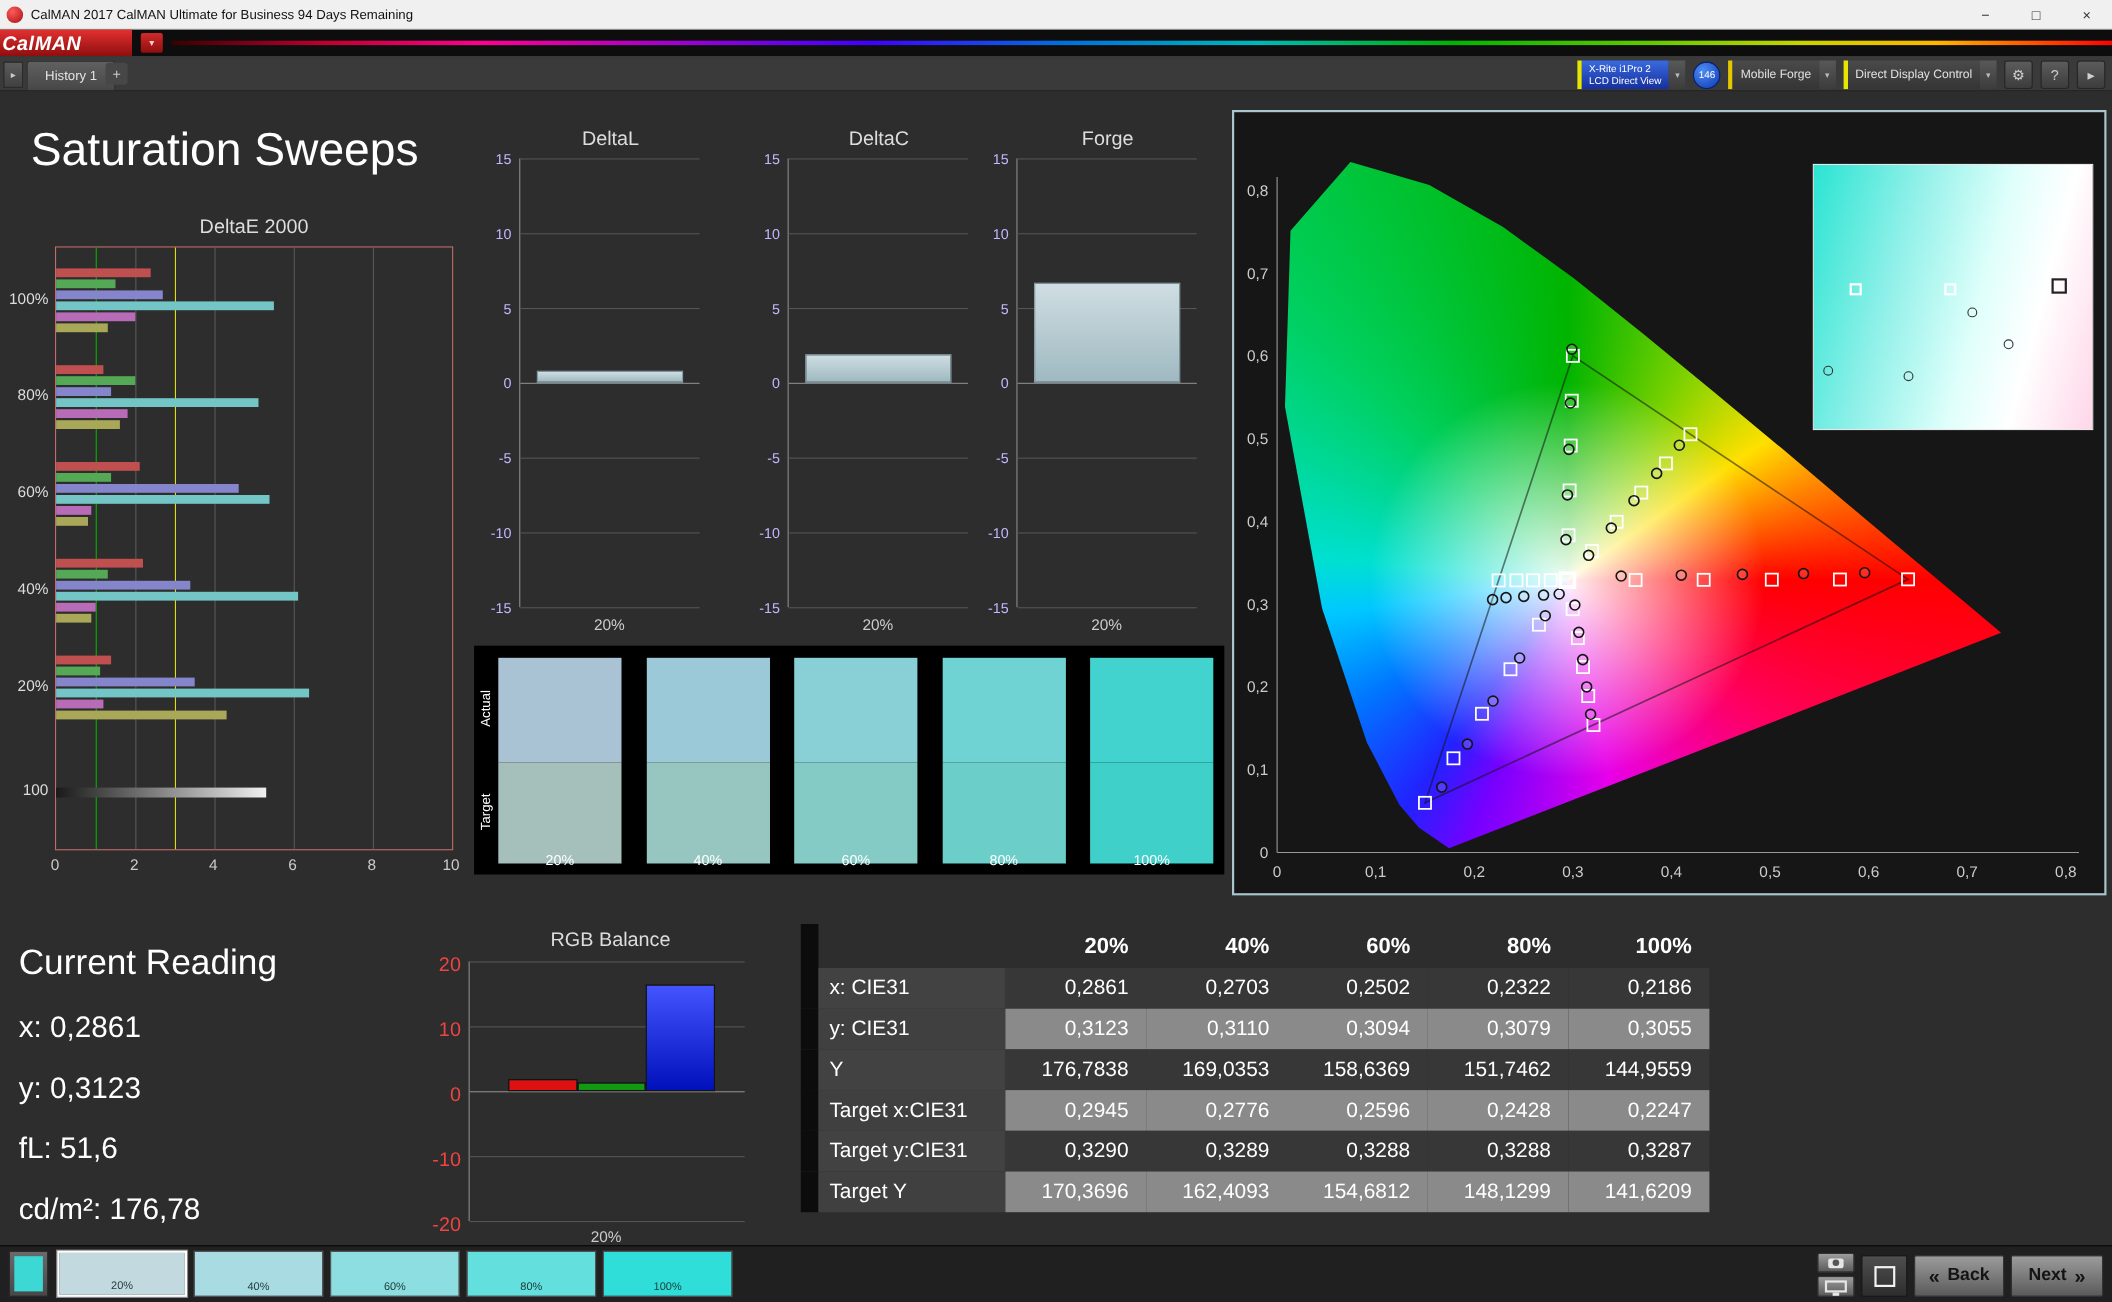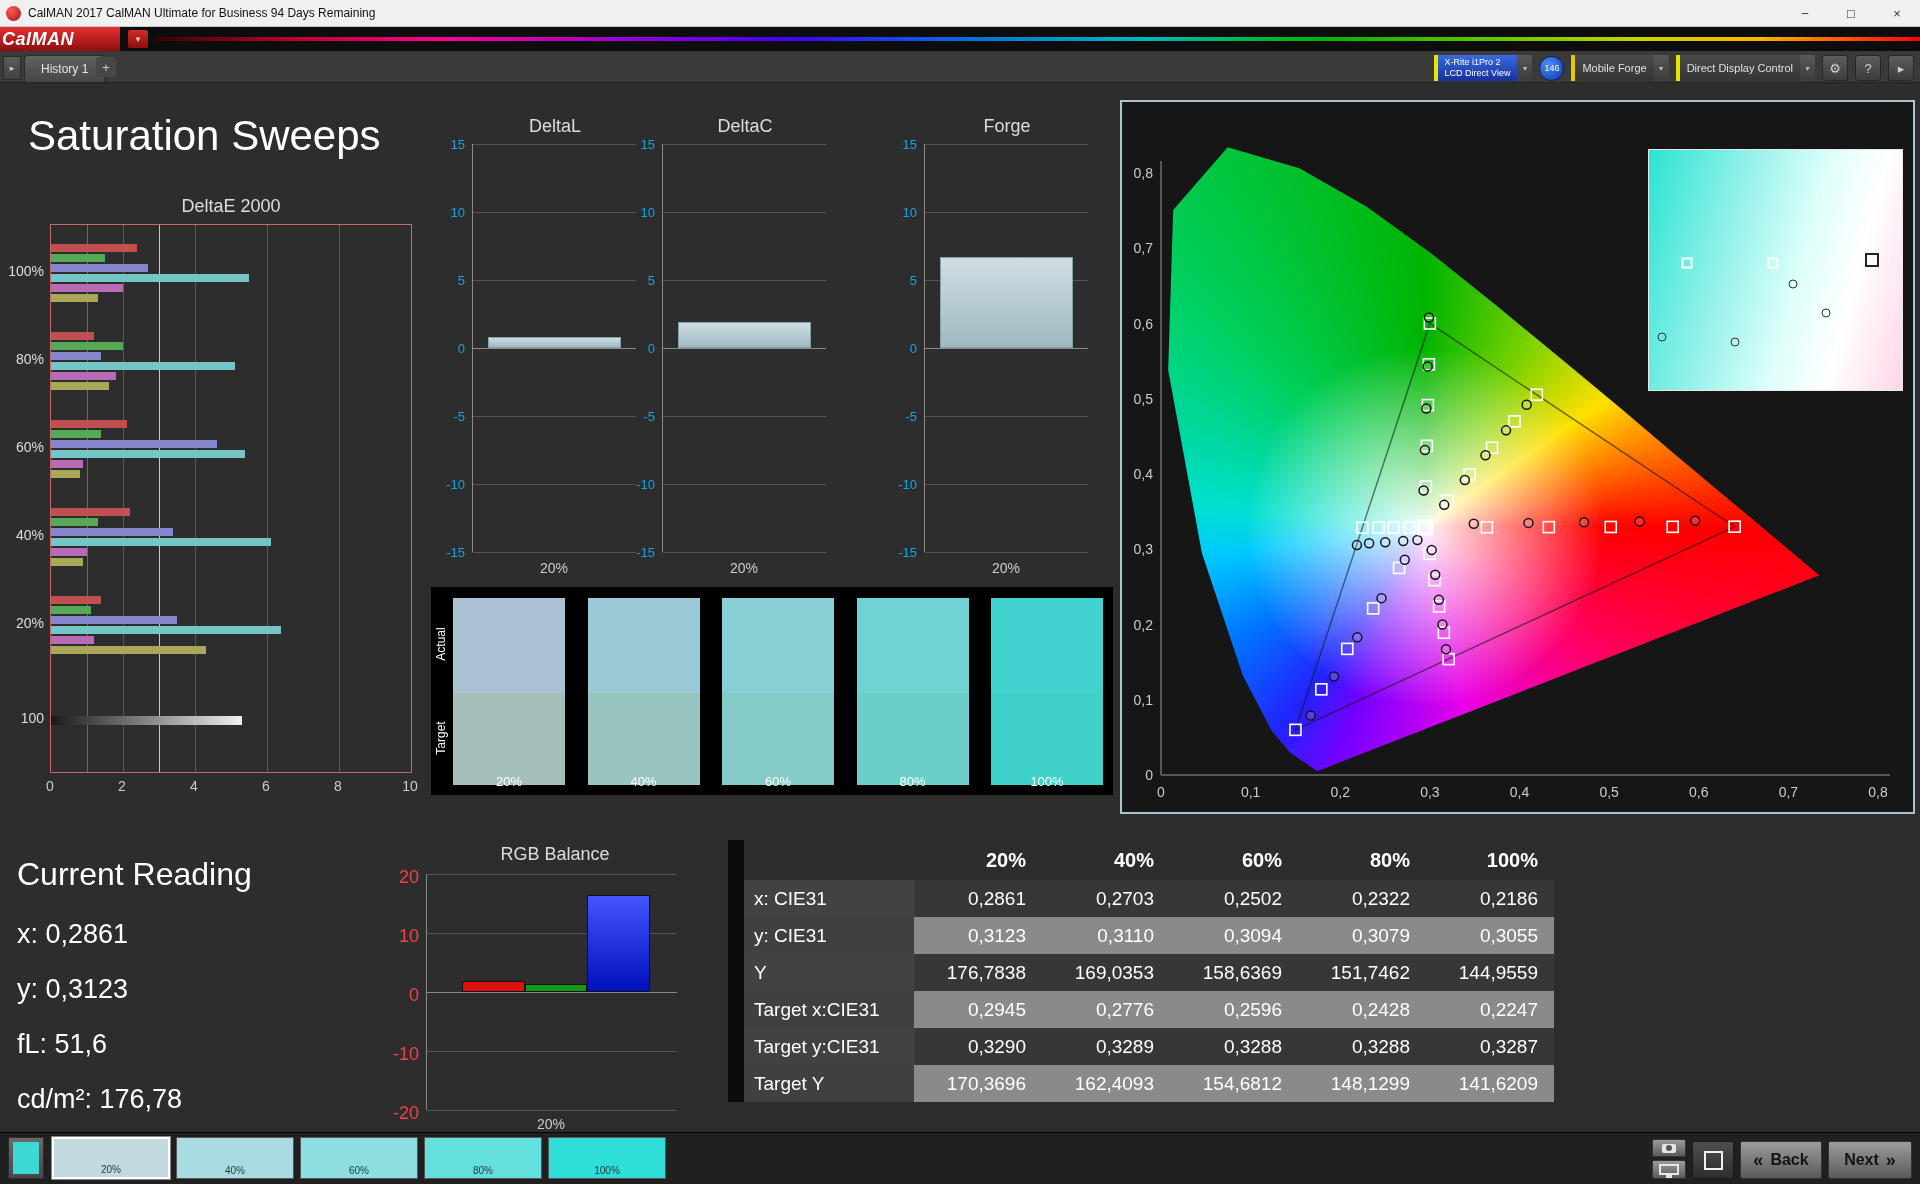--- a/index.html
+++ b/index.html
@@ -46,24 +46,24 @@
   #deltae-plot{position:absolute;left:42px;top:28px;width:360px;height:547px;border:1px solid #c46a6a;box-sizing:content-box;}
   .vline{position:absolute;top:0;bottom:0;width:1px;}
   .vline.grid{background:#585858;}
   .de-group{position:absolute;left:0;width:100%;}
   .de-bar{height:8px;margin-bottom:2px;}
   .de-xticks{position:absolute;left:42px;top:582px;width:360px;height:18px;}
   .de-xticks span{position:absolute;transform:translateX(-50%);font-size:14px;color:#ccc;}
 
   
   .mini-chart{position:absolute;top:116px;width:200px;height:470px;}
-  #chart-deltal{left:440px;} #chart-deltac{left:630px;} #chart-deltah{left:892px;}
+  #chart-deltal{left:440px;} #chart-deltac{left:684px;} #chart-deltah{left:892px;}
   .mini-title{text-align:center;padding-left:30px;font-size:18px;color:#ddd;}
   .mini-ylabels{position:absolute;left:0;top:28px;width:28px;height:408px;}
-  .mini-ylabels span{position:absolute;right:3px;font-size:13px;color:#0ea5e9;}
+  .mini-ylabels span{position:absolute;right:3px;font-size:13px;color:#c4b5fd;}
   .mini-plot{position:absolute;left:32px;top:28px;right:4px;height:408px;border-left:1px solid #8a8a8a;}
   .hline{position:absolute;left:0;right:0;height:1px;background:#555;}
   .mini-bar{position:absolute;left:9%;width:82%;background:linear-gradient(180deg,#cfdee2,#9fb9c1);border:1px solid #86a0a8;box-sizing:border-box;}
   .mini-xlabel{position:absolute;top:444px;left:32px;right:4px;text-align:center;font-size:14px;color:#ccc;}
 
   
   #swatch-strip{position:absolute;left:431px;top:587px;width:682px;height:208px;background:#000;}
   .strip-rowlabel{position:absolute;left:-20px;width:60px;text-align:center;color:#fff;font-size:12px;transform:rotate(-90deg);}
   .strip-tile{position:absolute;top:11px;width:112px;height:197px;}
   .tile-actual{height:95px;}

